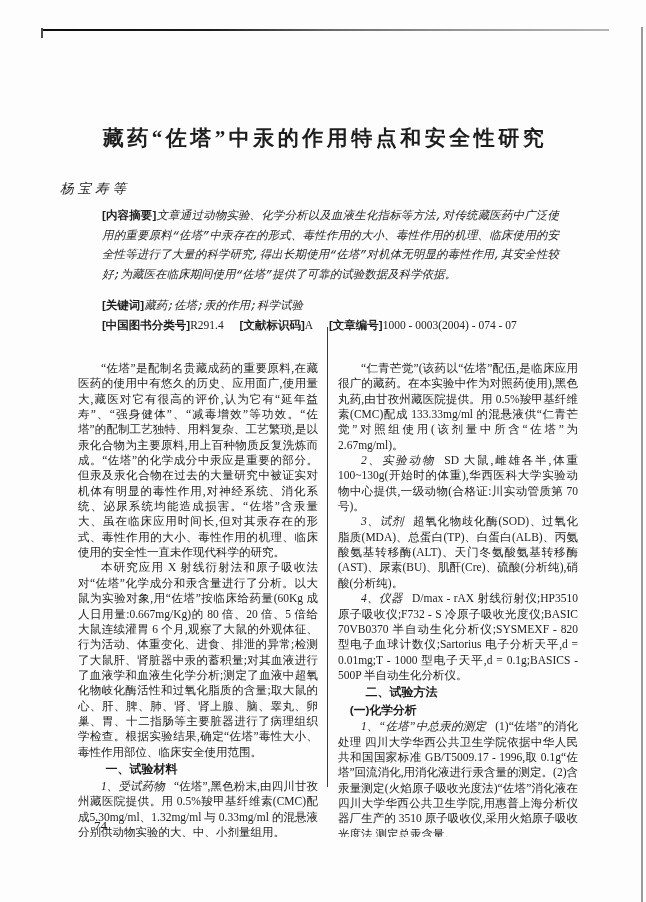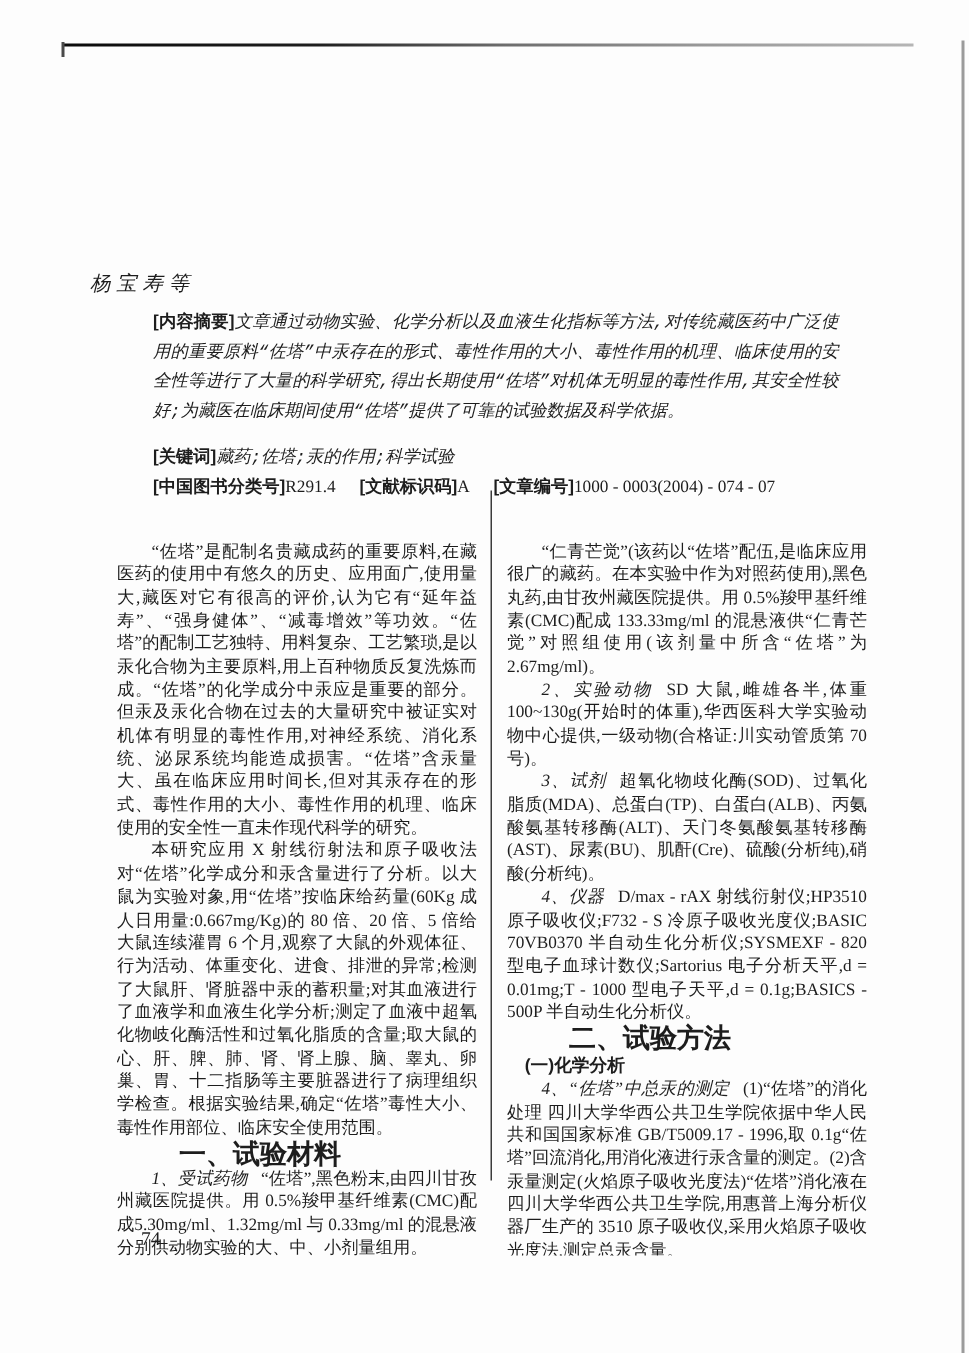--- a/index.html
+++ b/index.html
@@ -46,40 +46,41 @@
   }
   .col {
     width:240px; height:100%; overflow:hidden;
     font-size:11.5px; line-height:15.35px; text-align:justify;margin-top:40px;
   }
   .col p { margin:0; text-indent:2em; }
   .divider { position:absolute; left:327px; top:327px; width:1px; height:460px; background:#3c3c3c; }
 
   .h1 {
     font-family:"Liberation Sans","DejaVu Sans",sans-serif;
-    font-weight:bold; font-size:18px; text-indent:2.3em;
+    font-weight:bold; font-size:12px; text-indent:2.3em;
     line-height:17px; margin:1px 0;
   }
   .h2 {
     font-family:Liberation Sans, sans-serif;
     font-weight:bold; font-size:11.8px; text-indent:1em;
     line-height:16px; margin:1px 0;
   }
   .lead { font-style:italic; margin-right:9px; }
   .pageno { position:absolute; left:94px; top:792px; font-size:13px;margin-top:26px; }
 </style>
 </head>
 <body>
 
 <div class="page">
 
   <div class="scan-top"></div>
   <div class="scan-corner"></div>
   <div class="scan-right"></div>
 
+  <div class="title">藏药“佐塔”中汞的作用特点和安全性研究</div>
   <div class="author">杨宝寿等</div>
 
   <div class="abstract">
     <div><span class="blabel">[内容摘要]</span><span class="body-kai">文章通过动物实验、化学分析以及血液生化指标等方法,对传统藏医药中广泛使用的重要原料“佐塔”中汞存在的形式、毒性作用的大小、毒性作用的机理、临床使用的安全性等进行了大量的科学研究,得出长期使用“佐塔”对机体无明显的毒性作用,其安全性较好;为藏医在临床期间使用“佐塔”提供了可靠的试验数据及科学依据。</span></div>
     <div class="kwline"><span class="blabel">[关键词]</span><span class="body-kai">藏药;佐塔;汞的作用;科学试验</span></div>
     <div class="meta">
       <span class="seg"><span class="blabel">[中国图书分类号]</span><span>R291.4</span></span>
       <span class="seg"><span class="blabel">[文献标识码]</span><span>A</span></span>
       <span class="seg"><span class="blabel">[文章编号]</span><span>1000 - 0003(2004) - 074 - 07</span></span>
     </div>
@@ -94,20 +95,20 @@
       <div class="h1">一、试验材料</div>
       <p><span class="lead">1、受试药物</span><span>“佐塔”,黑色粉末,由四川甘孜州藏医院提供。用 0.5%羧甲基纤维素(CMC)配成5.30mg/ml、1.32mg/ml 与 0.33mg/ml 的混悬液分别供动物实验的大、中、小剂量组用。</span></p>
     </div>
     <div class="col">
       <p>“仁青芒觉”(该药以“佐塔”配伍,是临床应用很广的藏药。在本实验中作为对照药使用),黑色丸药,由甘孜州藏医院提供。用 0.5%羧甲基纤维素(CMC)配成 133.33mg/ml 的混悬液供“仁青芒觉”对照组使用(该剂量中所含“佐塔”为 2.67mg/ml)。</p>
       <p><span class="lead">2、实验动物</span><span>SD 大鼠,雌雄各半,体重 100~130g(开始时的体重),华西医科大学实验动物中心提供,一级动物(合格证:川实动管质第 70 号)。</span></p>
       <p><span class="lead">3、试剂</span><span>超氧化物歧化酶(SOD)、过氧化脂质(MDA)、总蛋白(TP)、白蛋白(ALB)、丙氨酸氨基转移酶(ALT)、天门冬氨酸氨基转移酶(AST)、尿素(BU)、肌酐(Cre)、硫酸(分析纯),硝酸(分析纯)。</span></p>
       <p><span class="lead">4、仪器</span><span>D/max - rAX 射线衍射仪;HP3510 原子吸收仪;F732 - S 冷原子吸收光度仪;BASIC 70VB0370 半自动生化分析仪;SYSMEXF - 820 型电子血球计数仪;Sartorius 电子分析天平,d = 0.01mg;T - 1000 型电子天平,d = 0.1g;BASICS - 500P 半自动生化分析仪。</span></p>
       <div class="h1">二、试验方法</div>
       <div class="h2">(一)化学分析</div>
-      <p><span class="lead">4、“佐塔”中总汞的测定</span><span>(1)“佐塔”的消化处理  四川大学华西公共卫生学院依据中华人民共和国国家标准 GB/T5009.17 - 1996,取 0.1g“佐塔”回流消化,用消化液进行汞含量的测定。(2)含汞量测定(火焰原子吸收光度法)“佐塔”消化液在四川大学华西公共卫生学院,用惠普上海分析仪器厂生产的 3510 原子吸收仪,采用火焰原子吸收光度法,测定总汞含量。</span></p>
+      <p><span class="lead">1、“佐塔”中总汞的测定</span><span>(1)“佐塔”的消化处理  四川大学华西公共卫生学院依据中华人民共和国国家标准 GB/T5009.17 - 1996,取 0.1g“佐塔”回流消化,用消化液进行汞含量的测定。(2)含汞量测定(火焰原子吸收光度法)“佐塔”消化液在四川大学华西公共卫生学院,用惠普上海分析仪器厂生产的 3510 原子吸收仪,采用火焰原子吸收光度法,测定总汞含量。</span></p>
 
     </div>
   </div>
 
   <div class="pageno">74</div>
 
 </div>
 
 </body></html>

